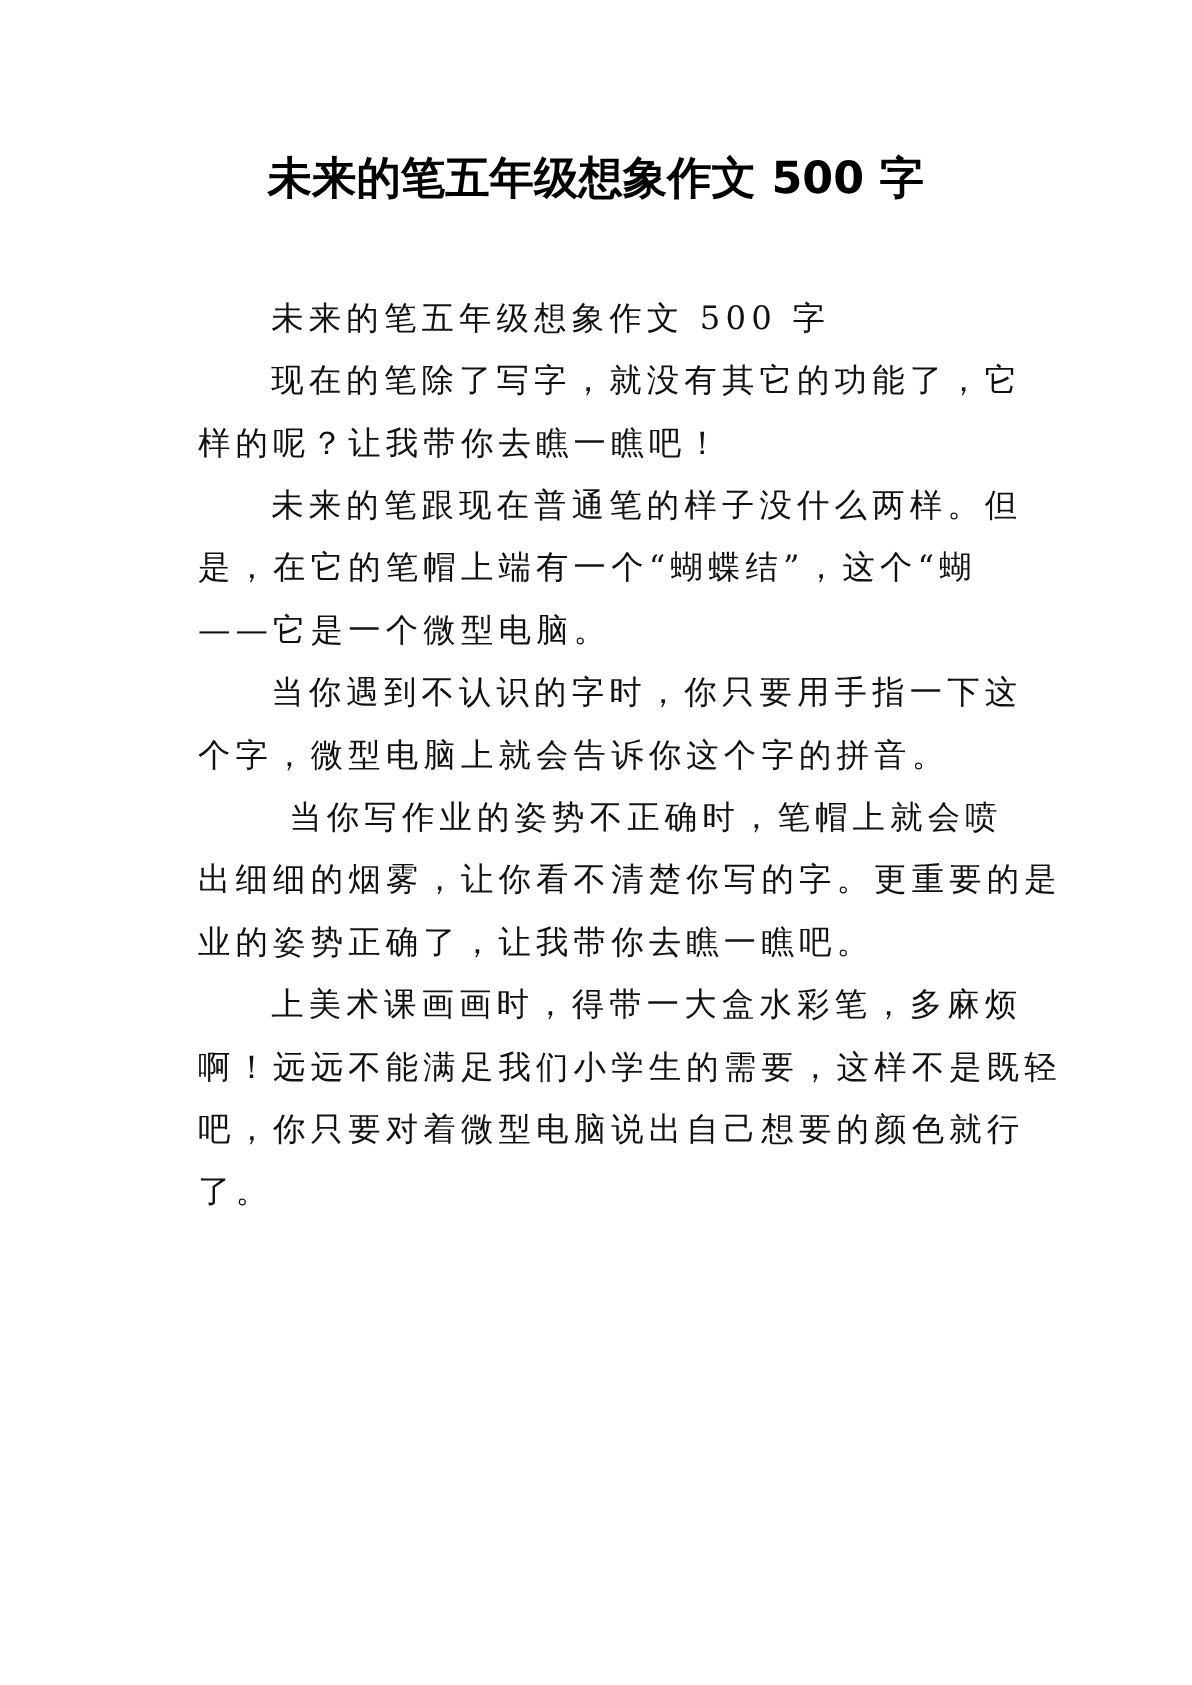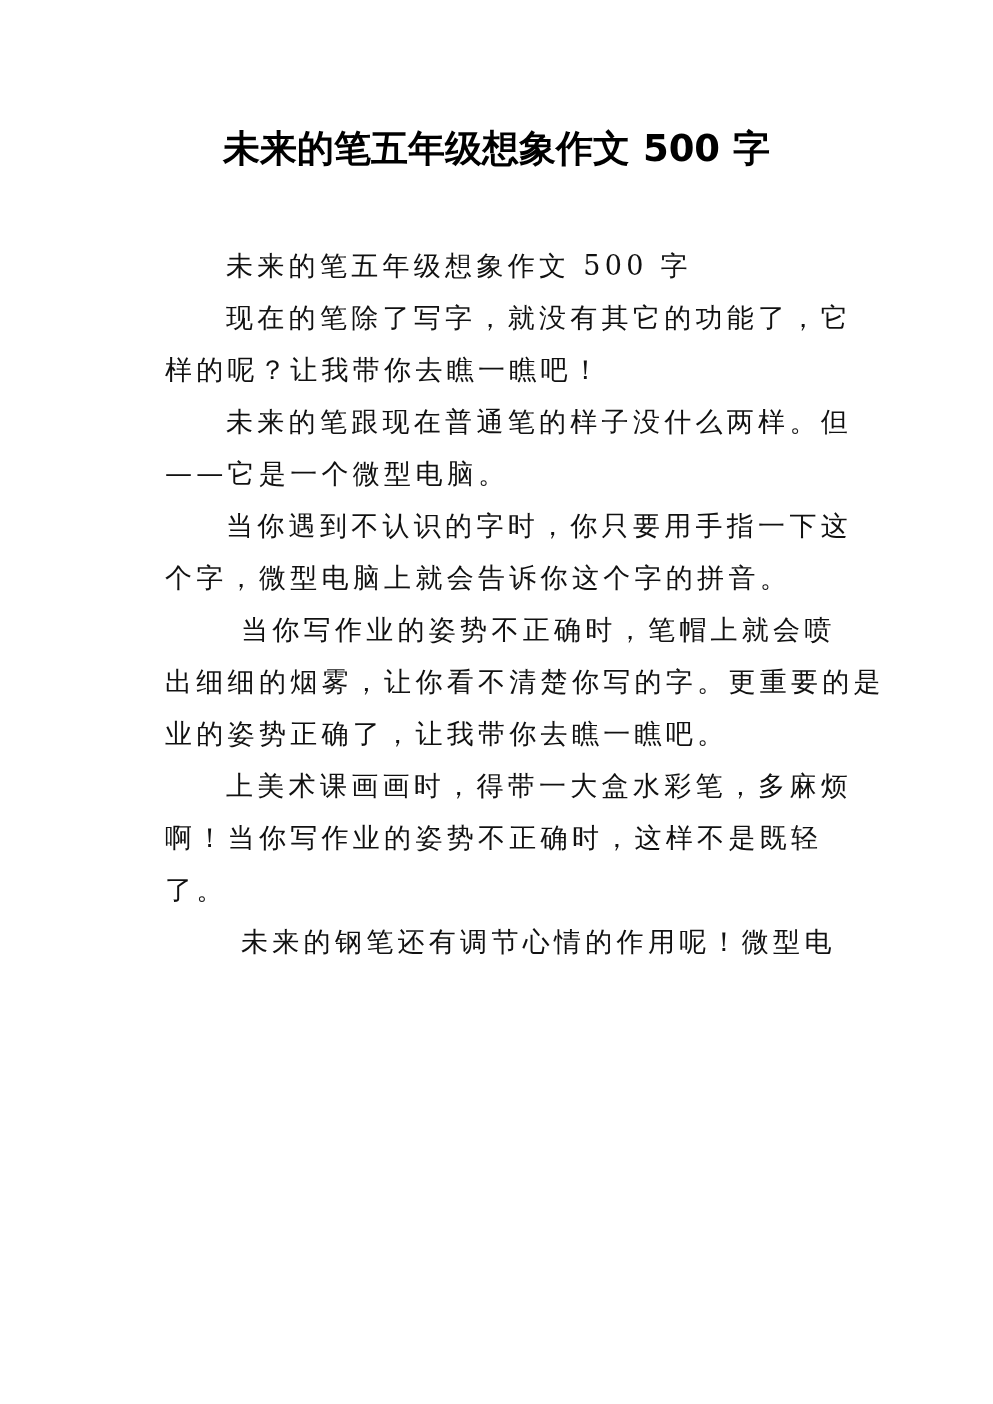--- a/index.html
+++ b/index.html
@@ -48,23 +48,24 @@
 </head>
 <body>
 
 <div class="title">未来的笔五年级想象作文 500 字</div>
 
 <div class="body-text">
   <div class="line indent">未来的笔五年级想象作文 500 字</div>
   <div class="line indent">现在的笔除了写字，就没有其它的功能了，它</div>
   <div class="line">样的呢？让我带你去瞧一瞧吧！</div>
   <div class="line indent">未来的笔跟现在普通笔的样子没什么两样。但</div>
+  <div class="line">是，在它的笔帽上端有一个“蝴蝶结”，这个“蝴</div>
   <div class="line">——它是一个微型电脑。</div>
   <div class="line indent">当你遇到不认识的字时，你只要用手指一下这</div>
   <div class="line">个字，微型电脑上就会告诉你这个字的拼音。</div>
   <div class="line indent-extra">当你写作业的姿势不正确时，笔帽上就会喷</div>
   <div class="line">出细细的烟雾，让你看不清楚你写的字。更重要的是</div>
   <div class="line">业的姿势正确了，让我带你去瞧一瞧吧。</div>
   <div class="line indent">上美术课画画时，得带一大盒水彩笔，多麻烦</div>
-  <div class="line">啊！当你写作业的姿势不正确时，这样不是既轻</div>
+  <div class="line">啊！远远不能满足我们小学生的需要，这样不是既轻</div>
+  <div class="line">吧，你只要对着微型电脑说出自己想要的颜色就行</div>
   <div class="line">了。</div>
-  <div class="line indent-extra">未来的钢笔还有调节心情的作用呢！微型电</div>
 </div>
 
 </body></html>

